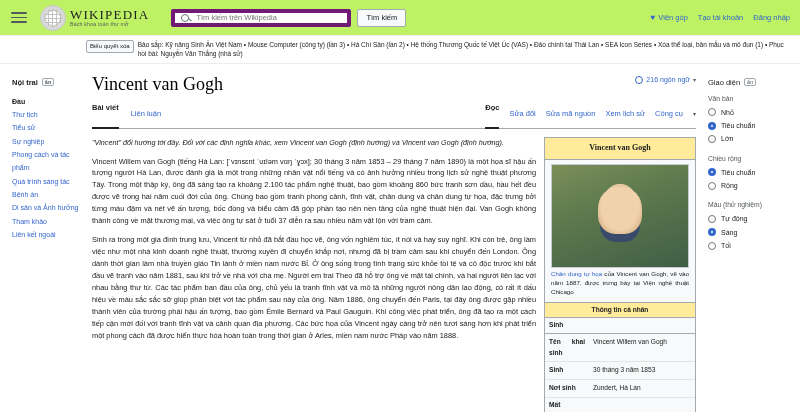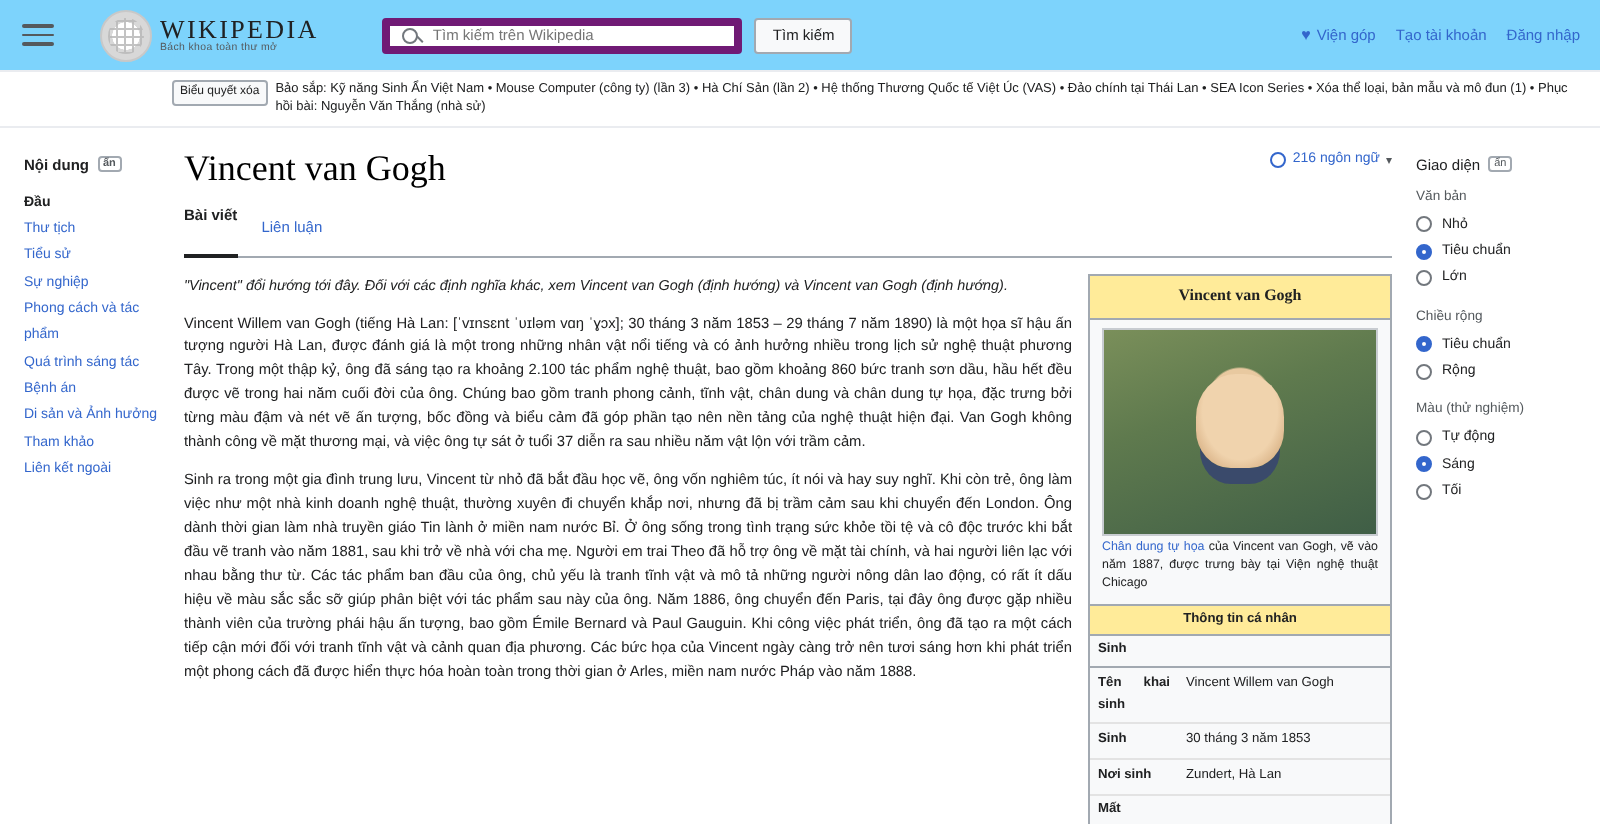--- a/index.html
+++ b/index.html
@@ -12,22 +12,22 @@
     background: #fff;
     overflow: hidden;
   }
   .link { color: #3366cc; cursor: pointer; }
 
   
   .header {
     display: flex; align-items: center;
     height: 36px; padding: 0 10px;
     border-bottom: 1px solid #eaecf0;
-    background: #7dd3fc;
-    gap: 18px;
+    background: #bef264;
+    gap: 8px;
   }
   .hamburger {
     display: flex; flex-direction: column; justify-content: center; gap: 3px;
     width: 18px; height: 18px; padding: 0 1px; cursor: pointer;
   }
   .hamburger span { display: block; height: 1.5px; background: #54595d; border-radius: 1px; }
   .logo-wrap { display: flex; align-items: center; gap: 4px; margin-left: 4px; }
   .globe {
     width: 26px; height: 26px; border-radius: 50%;
     background:
@@ -212,21 +212,21 @@
 
 <div class="notice">
   <span class="tag">Biểu quyết xóa</span>
   <span class="txt">Bảo sắp: Kỹ năng Sinh Ẩn Việt Nam • Mouse Computer (công ty) (lần 3) • Hà Chí Sản (lần 2) • Hệ thống Thương Quốc tế Việt Úc (VAS) • Đảo chính tại Thái Lan • SEA Icon Series • Xóa thể loại, bản mẫu và mô đun (1) • Phục hồi bài: Nguyễn Văn Thắng (nhà sử)</span>
 </div>
 
 <div class="layout">
 
   <div class="sidebar">
     <div class="toc-head">
-      <span>Nội dung</span>
+      <span>Nội trai</span>
       <span class="toc-pin">ẩn</span>
     </div>
     <div class="toc">
       <div class="active">Đầu</div>
       <div>Thư tịch</div>
       <div>Tiểu sử</div>
       <div>Sự nghiệp</div>
       <div>Phong cách và tác phẩm</div>
       <div>Quá trình sáng tác</div>
       <div>Bệnh án</div>
@@ -242,20 +242,28 @@
       <span class="langbtn">
         <span class="globe-s"></span>
         <span>216 ngôn ngữ</span>
         <span class="caret">▾</span>
       </span>
     </div>
 
     <div class="tabrow">
       <span class="tab sel">Bài viết</span>
       <span class="tab">Liên luận</span>
+      <span class="right">
+        <span class="tab sel">Đọc</span>
+        <span class="tab">Sửa đổi</span>
+        <span class="tab">Sửa mã nguồn</span>
+        <span class="tab">Xem lịch sử</span>
+        <span class="tab">Công cụ</span>
+        <span class="caret">▾</span>
+      </span>
     </div>
 
     <div class="article">
 
       <div class="infobox">
         <div class="ib-title">Vincent van Gogh</div>
         <div class="ib-img"></div>
         <div class="ib-cap">
           <span class="link">Chân dung tự họa</span><span> của Vincent van Gogh, vẽ vào năm 1887, được trưng bày tại Viện nghệ thuật Chicago</span>
         </div>

